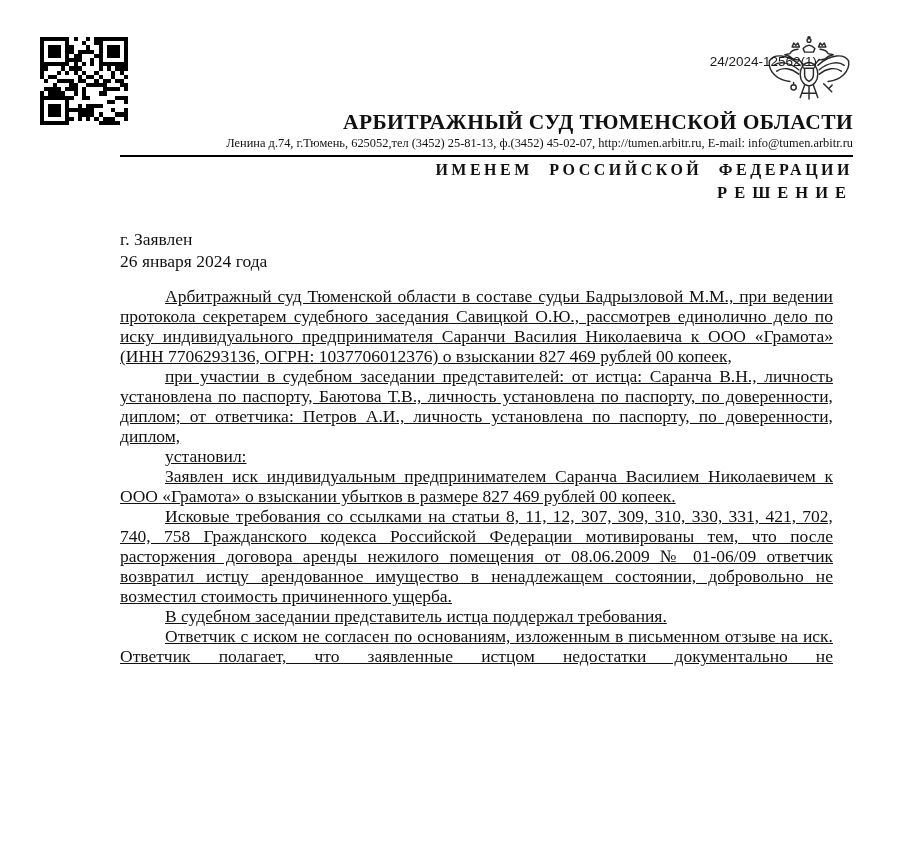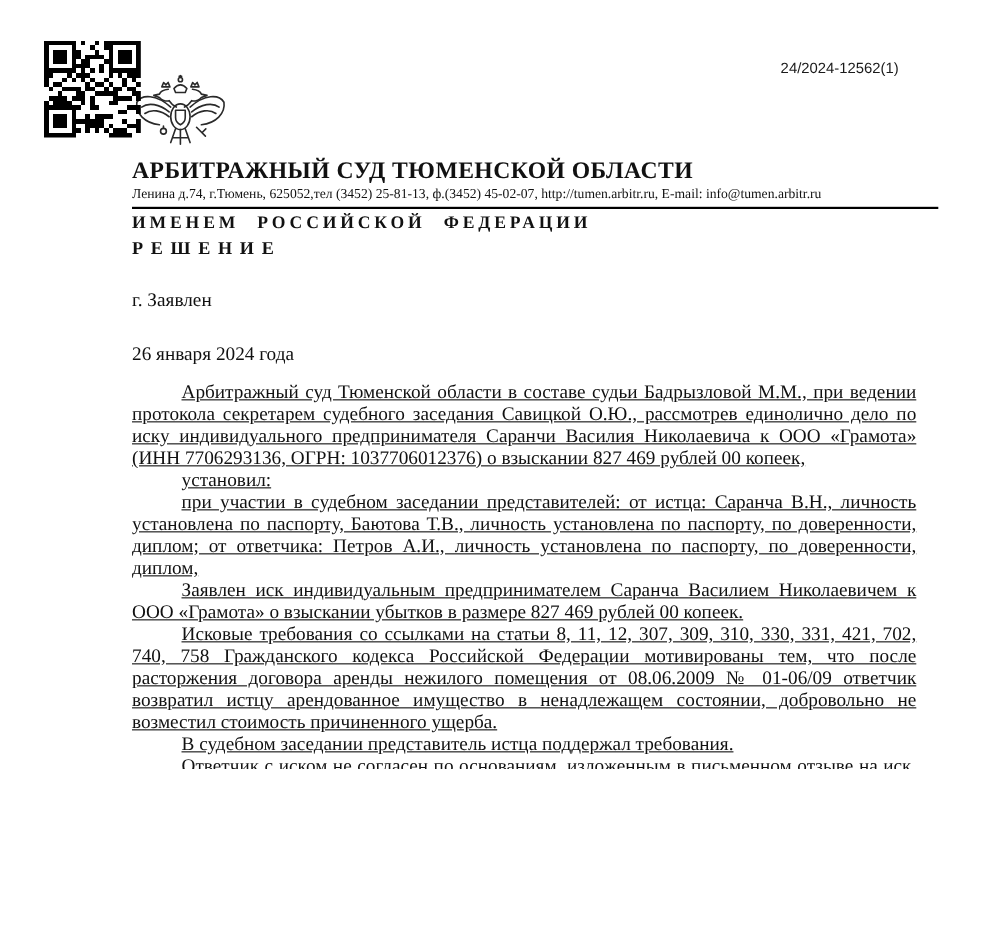--- a/index.html
+++ b/index.html
@@ -12,22 +12,22 @@
     overflow:hidden;
   }
   .doc-number {
     position:absolute; top:54px; right:80px;
     font-family:"Liberation Sans","DejaVu Sans",sans-serif;
     font-size:13.5px; color:#1a1a1a;
   }
   .qr { position:absolute; top:37px; left:40px; width:88px; height:88px; }
   .header {
     margin:0 44px 0 120px;       
-    padding-top:68px;
-    text-align:left;
+    padding-top:36px;
+    text-align:right;
   }
   .emblem { display:inline-block; }
   .court-name {
     font-size:21.5px; font-weight:bold; letter-spacing:0.4px;
     line-height:26px; margin-top:3px; white-space:nowrap;
   }
   .court-address {
     font-size:12.4px; line-height:16px; white-space:nowrap;
   }
   .header-rule { border:none; border-top:2px solid #000; margin:4px 0 3px 0; }
@@ -38,21 +38,21 @@
   .reshenie {
     font-weight:bold; font-size:16.5px; letter-spacing:7px;
     line-height:21px; margin-top:3px;
   }
   .content { margin:0 64px 0 120px; }   
   .case-row {
     display:flex; justify-content:space-between; align-items:baseline;
     margin-top:25px; padding-right:16px; font-size:17.5px; line-height:22px;
   }
   .case-number { margin-left:24px; }
-  .date-line { margin-top:27px; font-size:17.5px; line-height:22px; }
+  .date-line { font-size:17.5px; line-height:22px; }
   .resolutive { margin-top:21px; font-size:17.5px; line-height:23px; }
   .doc-body {
     margin-top:14px; font-size:17.5px; line-height:20px;
     text-align:justify;
     text-decoration:underline;
   }
   .doc-body p { margin:0; text-indent:45px; }
   .doc-body p:last-child { text-align-last:justify; }
 </style>
 </head>
@@ -344,22 +344,22 @@
   <div class="content">
     <div class="case-row">
       <span>г. Заявлен</span>
     </div>
 
     <div class="date-line">26 января 2024 года</div>
 
 
     <div class="doc-body" id="doc-body">
         <p>Арбитражный суд Тюменской области в составе судьи Бадрызловой М.М., при ведении протокола секретарем судебного заседания Савицкой О.Ю., рассмотрев единолично дело по иску индивидуального предпринимателя Саранчи Василия Николаевича к ООО «Грамота» (ИНН 7706293136, ОГРН: 1037706012376) о взыскании 827 469 рублей 00 копеек,</p>
+        <p>при участии в судебном заседании представителей: от истца: Саранча В.Н., личность установлена по паспорту, Баютова Т.В., личность установлена по паспорту, по доверенности, диплом; от ответчика: Петров А.И., личность установлена по паспорту, по доверенности, диплом,</p>
         <p>установил:</p>
-        <p>при участии в судебном заседании представителей: от истца: Саранча В.Н., личность установлена по паспорту, Баютова Т.В., личность установлена по паспорту, по доверенности, диплом; от ответчика: Петров А.И., личность установлена по паспорту, по доверенности, диплом,</p>
         <p>Заявлен иск индивидуальным предпринимателем Саранча Василием Николаевичем к ООО «Грамота» о взыскании убытков в размере 827 469 рублей 00 копеек.</p>
         <p>Исковые требования со ссылками на статьи 8, 11, 12, 307, 309, 310, 330, 331, 421, 702, 740, 758 Гражданского кодекса Российской Федерации мотивированы тем, что после расторжения договора аренды нежилого помещения от 08.06.2009 № 01-06/09 ответчик возвратил истцу арендованное имущество в ненадлежащем состоянии, добровольно не возместил стоимость причиненного ущерба.</p>
         <p>В судебном заседании представитель истца поддержал требования.</p>
         <p>Ответчик с иском не согласен по основаниям, изложенным в письменном отзыве на иск. Ответчик полагает, что заявленные истцом недостатки документально не</p>
       </div>
   </div>
 
 </div>
 
 </body></html>

